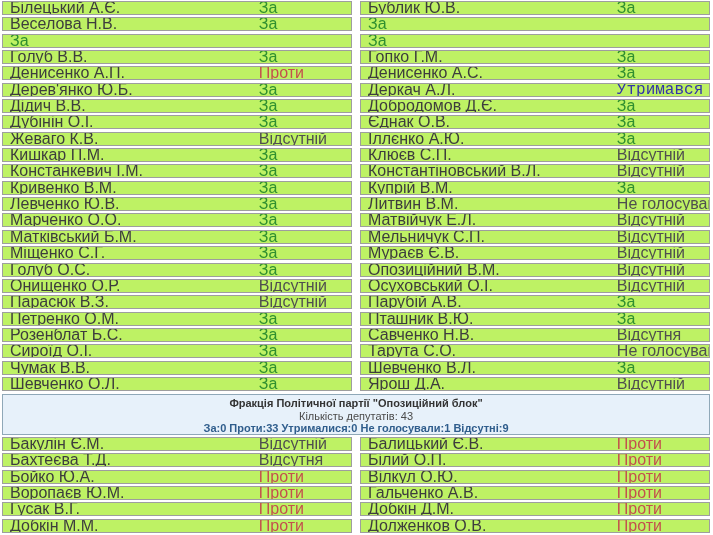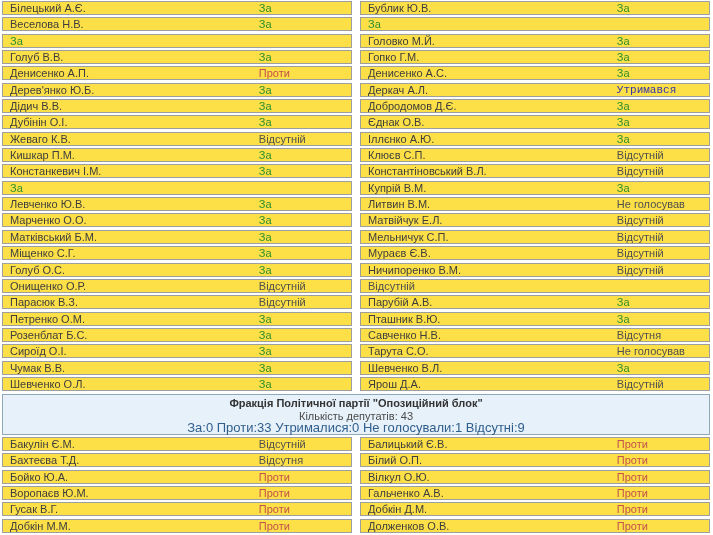--- a/index.html
+++ b/index.html
@@ -24,25 +24,25 @@
     flex: 1 1 0;
     display: flex;
     flex-direction: column;
     row-gap: 2.35px;
     min-width: 0;
   }
   .row {
     box-sizing: border-box;
     height: 14px;
     border: 1px solid #9e9e9e;
-    background: #fde047;
+    background: #bef264;
     display: flex;
     align-items: center;
     padding: 0 7px;
-    font-size: 11px;
+    font-size: 16px;
     line-height: 12px;
     white-space: nowrap;
     overflow: hidden;
   }
   .name {
     flex: 0 0 74.5%;
     color: #3d3d3d;
     overflow: hidden;
     text-overflow: ellipsis;
   }
@@ -65,23 +65,24 @@
     line-height: 13px;
     font-weight: bold;
     color: #333333;
   }
   .fh-count {
     font-size: 11px;
     line-height: 12px;
     color: #4a4a4a;
   }
   .fh-stats {
-    font-size: 13px;
+    font-size: 11px;
     line-height: 12px;
     color: #2f5d8c;
+    font-weight: bold;
   }
   .grid.bottom {
     margin-top: 2px;
   }
 </style>
 </head>
 <body>
 
 <div class="page">
 
@@ -124,20 +125,21 @@
         </div>
         <div class="row">
           <span class="name">Кишкар П.М.</span>
           <span class="vote" style="color: rgb(47, 143, 47);">За</span>
         </div>
         <div class="row">
           <span class="name">Констанкевич І.М.</span>
           <span class="vote" style="color: rgb(47, 143, 47);">За</span>
         </div>
         <div class="row">
+          <span class="name">Кривенко В.М.</span>
           <span class="vote" style="color: rgb(47, 143, 47);">За</span>
         </div>
         <div class="row">
           <span class="name">Левченко Ю.В.</span>
           <span class="vote" style="color: rgb(47, 143, 47);">За</span>
         </div>
         <div class="row">
           <span class="name">Марченко О.О.</span>
           <span class="vote" style="color: rgb(47, 143, 47);">За</span>
         </div>
@@ -184,21 +186,20 @@
       </div>
     <div class="col" id="top-right">
         <div class="row">
           <span class="name">Бублик Ю.В.</span>
           <span class="vote" style="color: rgb(47, 143, 47);">За</span>
         </div>
         <div class="row">
           <span class="vote" style="color: rgb(47, 143, 47);">За</span>
         </div>
         <div class="row">
-          <span class="name">Головко М.Й.</span>
           <span class="vote" style="color: rgb(47, 143, 47);">За</span>
         </div>
         <div class="row">
           <span class="name">Гопко Г.М.</span>
           <span class="vote" style="color: rgb(47, 143, 47);">За</span>
         </div>
         <div class="row">
           <span class="name">Денисенко А.С.</span>
           <span class="vote" style="color: rgb(47, 143, 47);">За</span>
         </div>
@@ -240,24 +241,25 @@
         </div>
         <div class="row">
           <span class="name">Мельничук С.П.</span>
           <span class="vote" style="color: rgb(79, 79, 79);">Відсутній</span>
         </div>
         <div class="row">
           <span class="name">Мураєв Є.В.</span>
           <span class="vote" style="color: rgb(79, 79, 79);">Відсутній</span>
         </div>
         <div class="row">
-          <span class="name">Ничипоренко В.М.</span>
-          <span class="vote" style="color: rgb(79, 79, 79);">Відсутній</span>
-        </div>
-        <div class="row">
+          <span class="name">Опозиційний В.М.</span>
+          <span class="vote" style="color: rgb(79, 79, 79);">Відсутній</span>
+        </div>
+        <div class="row">
+          <span class="name">Осуховський О.І.</span>
           <span class="vote" style="color: rgb(79, 79, 79);">Відсутній</span>
         </div>
         <div class="row">
           <span class="name">Парубій А.В.</span>
           <span class="vote" style="color: rgb(47, 143, 47);">За</span>
         </div>
         <div class="row">
           <span class="name">Пташник В.Ю.</span>
           <span class="vote" style="color: rgb(47, 143, 47);">За</span>
         </div>

